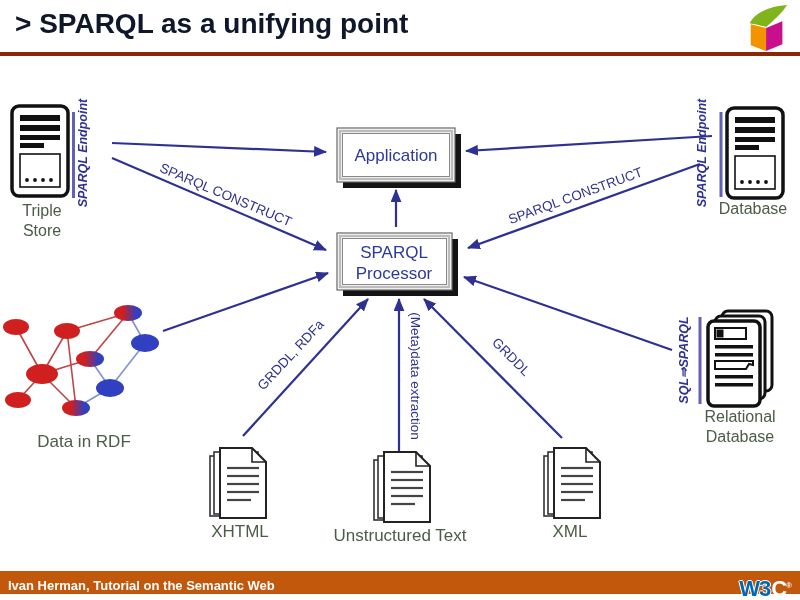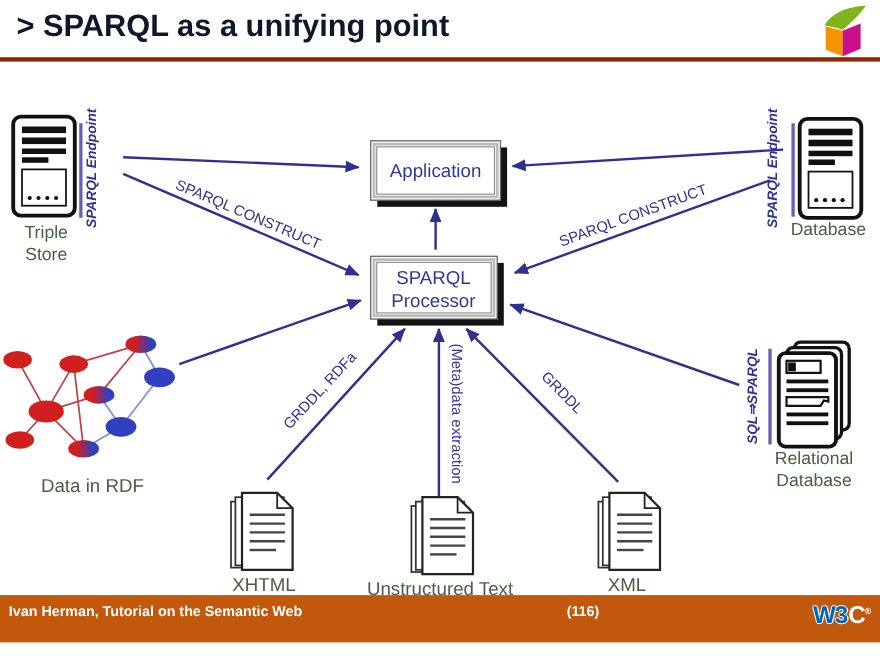--- a/index.html
+++ b/index.html
@@ -23,21 +23,21 @@
   .vline{stroke:#6161b5;stroke-width:3;}
   .arrow-label{fill:#2e3192;font-size:13.5px;font-family:"Liberation Sans",sans-serif;}
   .endpoint-label{fill:#2e3192;font-size:12.5px;font-style:italic;font-weight:bold;font-family:"Liberation Sans",sans-serif;}
   .green-label{fill:#4a5d45;font-size:16px;font-family:"Liberation Sans",sans-serif;}
   .big-green{font-size:17px;}
   .box-label{fill:#2b3a99;font-size:17px;font-family:"Liberation Sans",sans-serif;}
   .red-edge{stroke:#bf4545;stroke-width:1.6;}
   .blue-edge{stroke:#8090d8;stroke-width:1.6;}
   
   .footer{
-    position:absolute;left:0;bottom:16px;width:800px;height:43px;background:#c1580c;
+    position:absolute;left:0;bottom:6px;width:800px;height:23px;background:#c1580c;
     color:#ffffff;display:flex;align-items:center;
     font-size:13px;font-weight:bold;
   }
   .footer-credit{position:absolute;left:8px;top:7px;}
   .page-number{position:absolute;left:460px;width:140px;text-align:center;top:7px;}
   .w3c-logo{position:absolute;right:8px;top:2px;font-size:22px;font-weight:bold;letter-spacing:-1px;line-height:26px;}
   .w3c-logo .w3{color:#0067b6;text-shadow:-1px 0 #fff,1px 0 #fff,0 -1px #fff,0 1px #fff;}
   .w3c-logo .c{color:#ffffff;margin-left:1px;}
   .w3c-logo sup{font-size:8px;color:#ffffff;letter-spacing:0;}
 </style>
@@ -197,15 +197,14 @@
     <text class="green-label big-green" text-anchor="middle" x="400" y="541">Unstructured Text</text>
   </g>
   <g>
     <use href="#docstack" x="542" y="448"></use>
     <text class="green-label big-green" text-anchor="middle" x="570" y="537">XML</text>
   </g>
 </svg>
 
 <div class="footer">
   <span class="footer-credit">Ivan Herman, Tutorial on the Semantic Web</span>
-  <span class="page-number">(116)</span>
   <span class="w3c-logo"><span class="w3">W3</span><span class="c">C</span><sup>®</sup></span>
 </div>
 
 </body></html>

